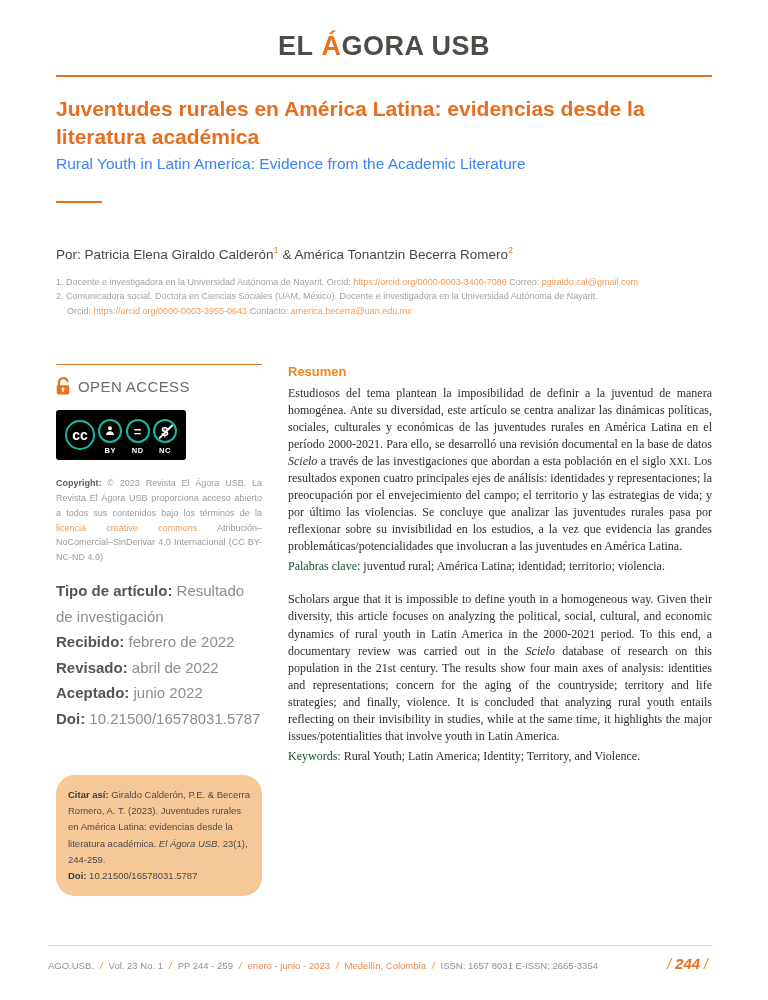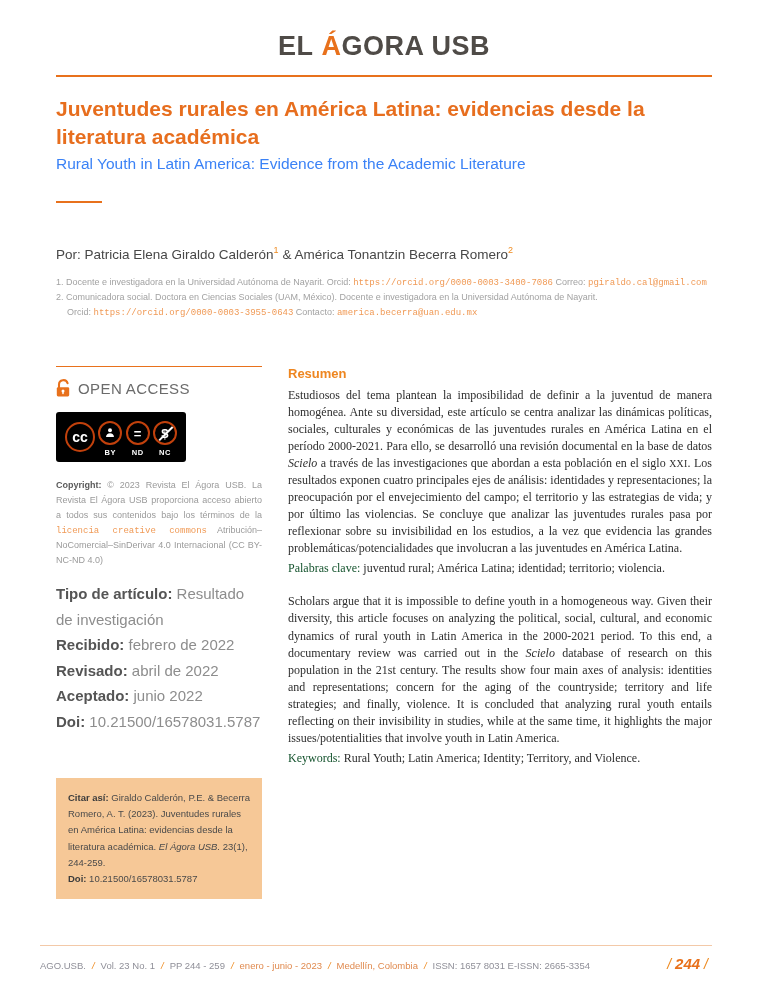--- a/index.html
+++ b/index.html
@@ -28,70 +28,70 @@
     font-size:15.5px; font-weight:normal; color:#3b82f6; margin-top:5px;
   }
   .dash { width:46px; border-top:2px solid #e8711c; margin-top:28px; }
 
   
   .authors { margin-top:42px; font-size:13.5px; color:#474747; }
   .authors sup { color:#ee8a1f; font-size:9px; }
 
   .footnotes { margin-top:13px; font-size:9px; color:#a2a2a2; line-height:1.6; }
   .footnotes .indent { padding-left:11px; display:block; }
-  .link-orange { color:#f09a56; text-decoration:none; cursor:pointer;font-family:Liberation Mono, monospace; }
+  .link-orange { color:#f09a56; text-decoration:none; cursor:pointer; }
 
   
   .columns { display:flex; margin-top:46px; gap:26px; align-items:flex-start; }
   .left { width:206px; flex:none; }
   .right { flex:1; min-width:0; }
 
   .left-rule { border-top:1.5px solid #e8711c; }
   .open-access { display:flex; align-items:center; gap:7px; margin-top:12px;
     font-size:15px; letter-spacing:0.4px; color:#6b6b6b; }
   .open-access svg { flex:none; }
 
   
   .cc-badge { margin-top:14px; width:130px; background:#000; border-radius:3px;
     padding:9px 9px 5px 9px; }
   .cc-row { display:flex; justify-content:space-between; align-items:flex-start; }
-  .cc-circle { border:2px solid #c2410c; border-radius:50%; color:#fff;
+  .cc-circle { border:2px solid #14b8a6; border-radius:50%; color:#fff;
     display:flex; align-items:center; justify-content:center; font-weight:bold; }
   .cc-big { width:30px; height:30px; font-size:14px; margin-top:1px; }
   .cc-item { display:flex; flex-direction:column; align-items:center; }
   .cc-item .cc-circle { width:24px; height:24px; font-size:13px; }
   .cc-label { color:#fff; font-size:7.5px; font-weight:bold; margin-top:3px; letter-spacing:0.5px; }
   .nc-wrap { position:relative; display:inline-block; line-height:1; }
   .nc-wrap::after { content:""; position:absolute; left:50%; top:-3px; bottom:-3px;
     width:1.5px; background:#fff; transform:rotate(45deg); }
 
   
   .copyright { margin-top:16px; font-size:9px; color:#9a9a9a; line-height:1.65; text-align:justify; }
   .copyright b { color:#5b5b5b; }
   .meta { margin-top:13px; font-size:15px; color:#8d8d8d; line-height:1.7; }
   .meta b { color:#555555; }
 
   
   .cite-box { margin-top:44px; background:#f6c897; padding:12px 12px 12px 12px;
-    font-size:9.5px; line-height:1.7; color:#4a4a4a; }
+    font-size:9.5px; line-height:1.7; color:#4a4a4a;border-radius:19px; }
   .cite-box b { color:#3c3c3c; }
 
   
   .section-heading { color:#ee8620; font-size:13px; font-weight:bold;
     margin-bottom:6px; }
   .body-text { font-family:"Liberation Serif", serif; font-size:12px; line-height:1.42;
     text-align:justify; color:#2d2d2d; hyphens:auto; }
   .body-text i { font-style:italic; }
   .sc { font-size:0.82em; letter-spacing:0.3px; }
   .kw { margin-top:3px; }
   .kw-label { color:#14532d; }
   .block-abstract { margin-top:16px; }
 
   
-  .footer { position:absolute; left:40px; right:56px; bottom:28px; }
+  .footer { position:absolute; left:48px; right:56px; bottom:28px; }
   .footer-rule { border-top:1px solid #f3c9a8; margin-bottom:9px; }
   .footer-row { display:flex; align-items:baseline; font-size:9.5px; color:#8f8f98; white-space:nowrap; }
   .sep { color:#ee8a1f; margin:0 6px; font-style:italic; }
   .f-accent { color:#e08a4f; }
   .page-num-wrap { margin-left:auto; display:flex; align-items:baseline; }
   .page-num { color:#e8711c; font-size:15px; font-weight:bold; font-style:italic; }
   .page-num-wrap .sep { font-size:14px; margin:0 4px; }
 </style>
 </head>
 <body>

